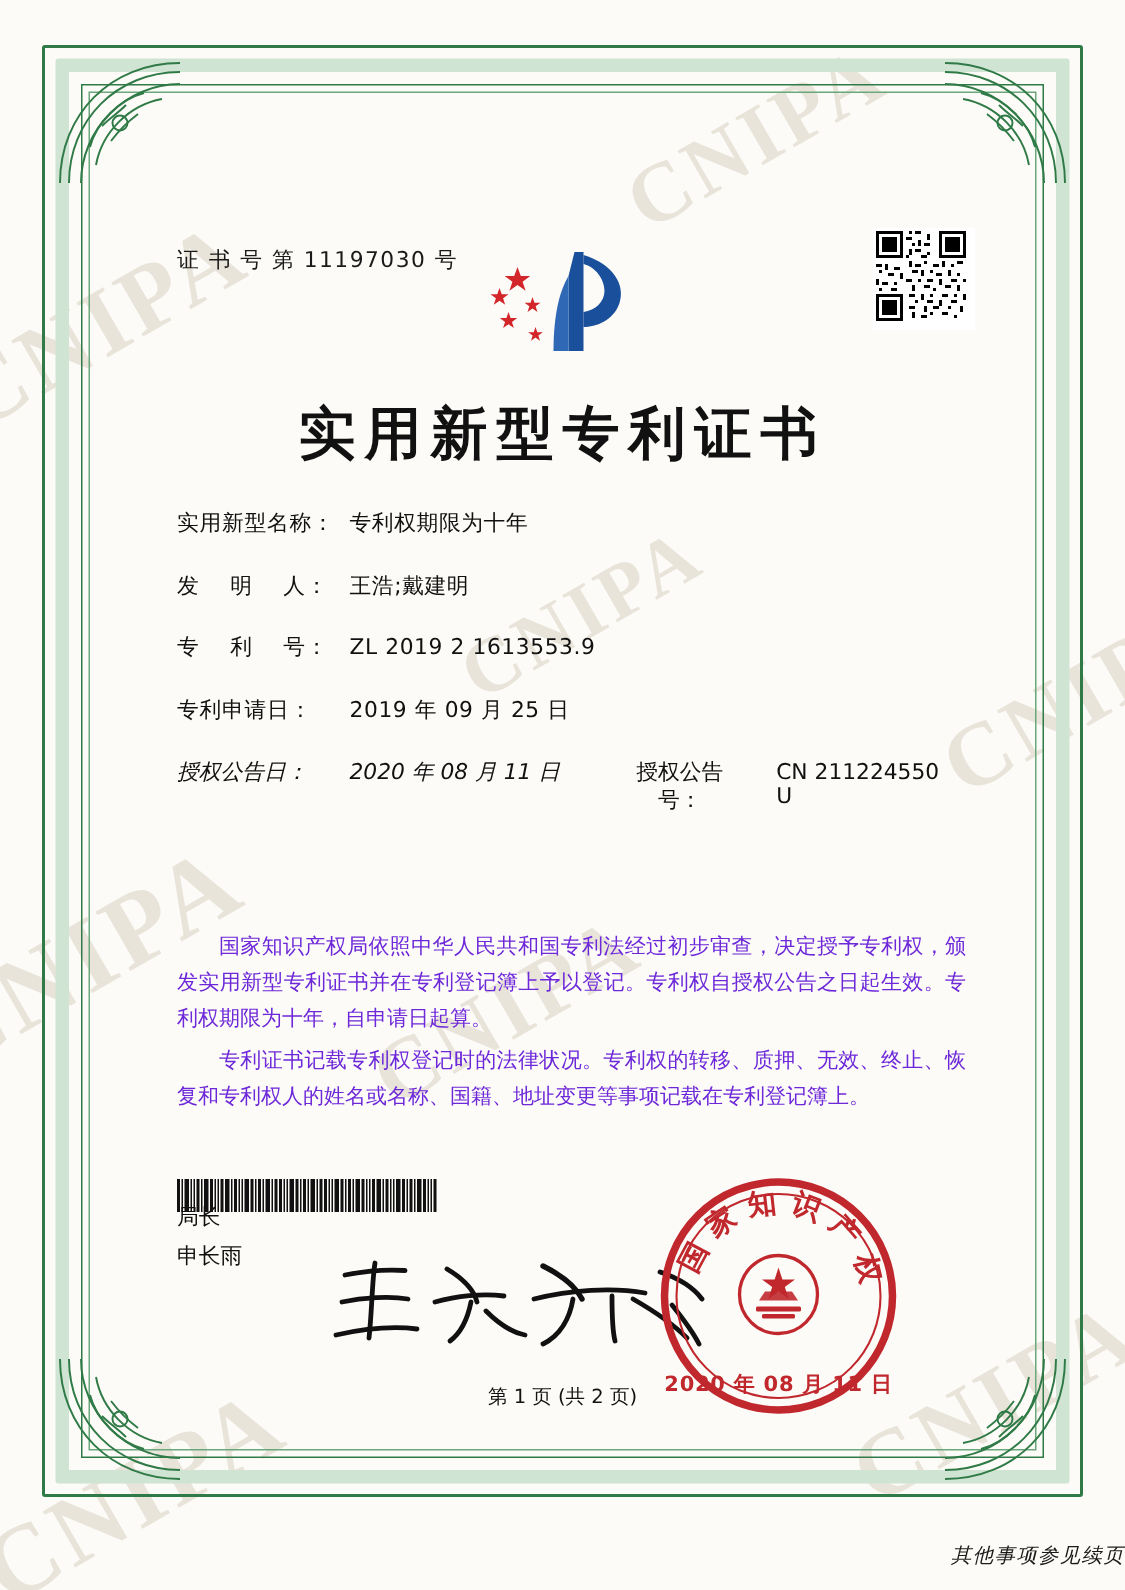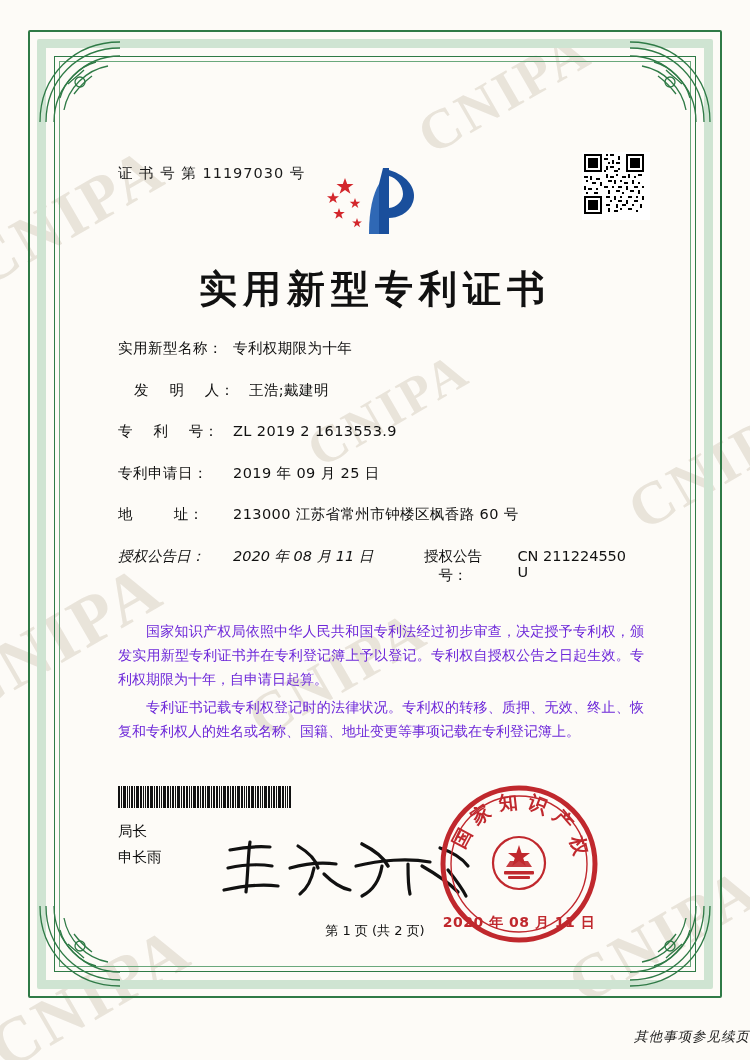--- a/index.html
+++ b/index.html
@@ -201,21 +201,21 @@
   .barcode i {
     display: block;
     background: #111;
     height: 22px;
     margin-right: 1px;
   }
 
   .signature-block {
     position: absolute;
     left: 46px;
-    top: 744px;
+    top: 725px;
     font-size: 14.5px;
     line-height: 26px;
     color: #111;
   }
 
   .handwriting {
     position: absolute;
     left: 140px;
     top: 760px;
     width: 280px;
@@ -452,34 +452,30 @@
     </div>
 
     <div class="main-title">实用新型专利证书</div>
 
     <div class="fields">
       <div class="field">
         <span class="lbl" style="width:115px;">实用新型名称：</span>
         <span class="val">专利权期限为十年</span>
       </div>
       <div class="field">
-        <span class="lbl" style="width:115px;margin-left:16px;">发    明    人：</span>
+        <span class="lbl" style="width:115px;">发    明    人：</span>
         <span class="val">王浩;戴建明</span>
       </div>
       <div class="field">
         <span class="lbl" style="width:115px;">专    利    号：</span>
         <span class="val">ZL 2019 2 1613553.9</span>
       </div>
       <div class="field">
         <span class="lbl" style="width:115px;">专利申请日：</span>
         <span class="val">2019 年 09 月 25 日</span>
-      </div>
-      <div class="field">
-        <span class="lbl" style="width:115px;">地        址：</span>
-        <span class="val">213000 江苏省常州市钟楼区枫香路 60 号</span>
       </div>
 
       <div class="field-row2">
         <span class="half left">
           <span class="lbl" style="width:115px;">授权公告日：</span>
           <span class="val">2020 年 08 月 11 日</span>
         </span>
         <span class="half">
           <span class="lbl" style="margin-right:22px;text-align:center;">授权公告号：</span>
           <span class="val">CN 211224550 U</span>

